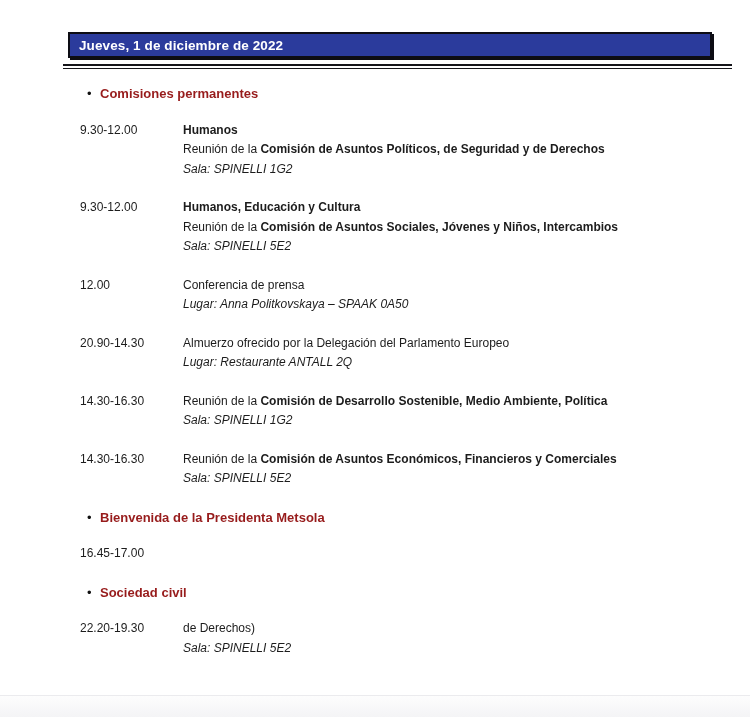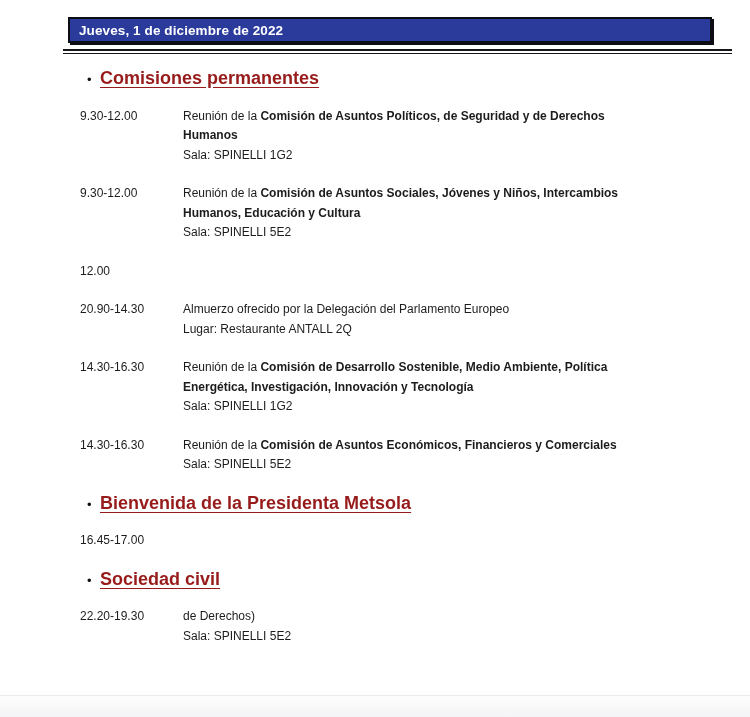--- a/index.html
+++ b/index.html
@@ -12,21 +12,21 @@
     width: 750px;
     height: 717px;
     background: #ffffff;
     overflow: hidden;
     font-family: "Liberation Sans", "DejaVu Sans", sans-serif;
     color: var(--text, #1c1c1c);
     font-size: 12px;
   }
   
   .header-wrap {
-    padding-top: 17px;
+    padding-top: 32px;
   }
   .header-bar {
     margin-left: 68px;
     width: 640px;
     height: 22px;
     background: var(--header-bg, #2b3b9c);
     border: 2px solid #0d0d14;
     box-shadow: 2px 2px 0 #0d0d14;
     display: flex;
     align-items: center;
@@ -65,40 +65,39 @@
   .bullet {
     width: 20px;
     padding-left: 7px;
     box-sizing: border-box;
     color: #111111;
     font-size: 13px;
   }
   .heading-text {
     color: var(--heading-red, #971b1b);
     font-weight: bold;
-    text-decoration: underline;
     text-underline-offset: 2.5px;
-    font-size: 18px;
+    font-size: 13px;
   }
   .event {
     display: flex;
     margin-bottom: 19px;
   }
   .event .time {
     width: 103px;
     flex: 0 0 103px;
     white-space: nowrap;
   }
   .event .desc {
     flex: 1 1 auto;
     max-width: 545px;
   }
   .desc-line { white-space: nowrap; }
   .run-bold { font-weight: bold; }
-  .loc-line { }
+  .loc-line { font-style: italic; }
   
   .page-bottom {
     position: absolute;
     left: 0;
     bottom: 0;
     width: 750px;
     height: 21px;
     background: linear-gradient(#fdfdfd, #f4f4f6);
     border-top: 1px solid #ebebee;
   }
@@ -116,48 +115,51 @@
 
   <div class="content" id="sections-root">
       <div class="section">
         <div class="section-heading">
           <span class="bullet">•</span>
           <span class="heading-text">Comisiones permanentes</span>
         </div>
         <div class="event">
           <div class="time">9.30-12.00</div>
           <div class="desc">
+            <div class="desc-line"><span class="run-bold">Humanos</span></div>
             <div class="desc-line"><span class="run">Reunión de la </span><span class="run-bold">Comisión de Asuntos Políticos, de Seguridad y de Derechos</span></div>
-            <div class="desc-line"><span class="run-bold">Humanos</span></div>
             <div class="loc-line">Sala: SPINELLI 1G2</div>
           </div>
         </div>
         <div class="event">
           <div class="time">9.30-12.00</div>
           <div class="desc">
+            <div class="desc-line"><span class="run-bold">Humanos, Educación y Cultura</span></div>
             <div class="desc-line"><span class="run">Reunión de la </span><span class="run-bold">Comisión de Asuntos Sociales, Jóvenes y Niños, Intercambios</span></div>
-            <div class="desc-line"><span class="run-bold">Humanos, Educación y Cultura</span></div>
             <div class="loc-line">Sala: SPINELLI 5E2</div>
           </div>
         </div>
         <div class="event">
           <div class="time">12.00</div>
+          <div class="desc">
+            <div class="desc-line"><span class="run">Conferencia de prensa</span></div>
+            <div class="loc-line">Lugar: Anna Politkovskaya – SPAAK 0A50</div>
+          </div>
         </div>
         <div class="event">
           <div class="time">20.90-14.30</div>
           <div class="desc">
             <div class="desc-line"><span class="run">Almuerzo ofrecido por la Delegación del Parlamento Europeo</span></div>
             <div class="loc-line">Lugar: Restaurante ANTALL 2Q</div>
           </div>
         </div>
         <div class="event">
           <div class="time">14.30-16.30</div>
           <div class="desc">
             <div class="desc-line"><span class="run">Reunión de la </span><span class="run-bold">Comisión de Desarrollo Sostenible, Medio Ambiente, Política</span></div>
-            <div class="desc-line"><span class="run-bold">Energética, Investigación, Innovación y Tecnología</span></div>
             <div class="loc-line">Sala: SPINELLI 1G2</div>
           </div>
         </div>
         <div class="event">
           <div class="time">14.30-16.30</div>
           <div class="desc">
             <div class="desc-line"><span class="run">Reunión de la </span><span class="run-bold">Comisión de Asuntos Económicos, Financieros y Comerciales</span></div>
             <div class="loc-line">Sala: SPINELLI 5E2</div>
           </div>
         </div>

